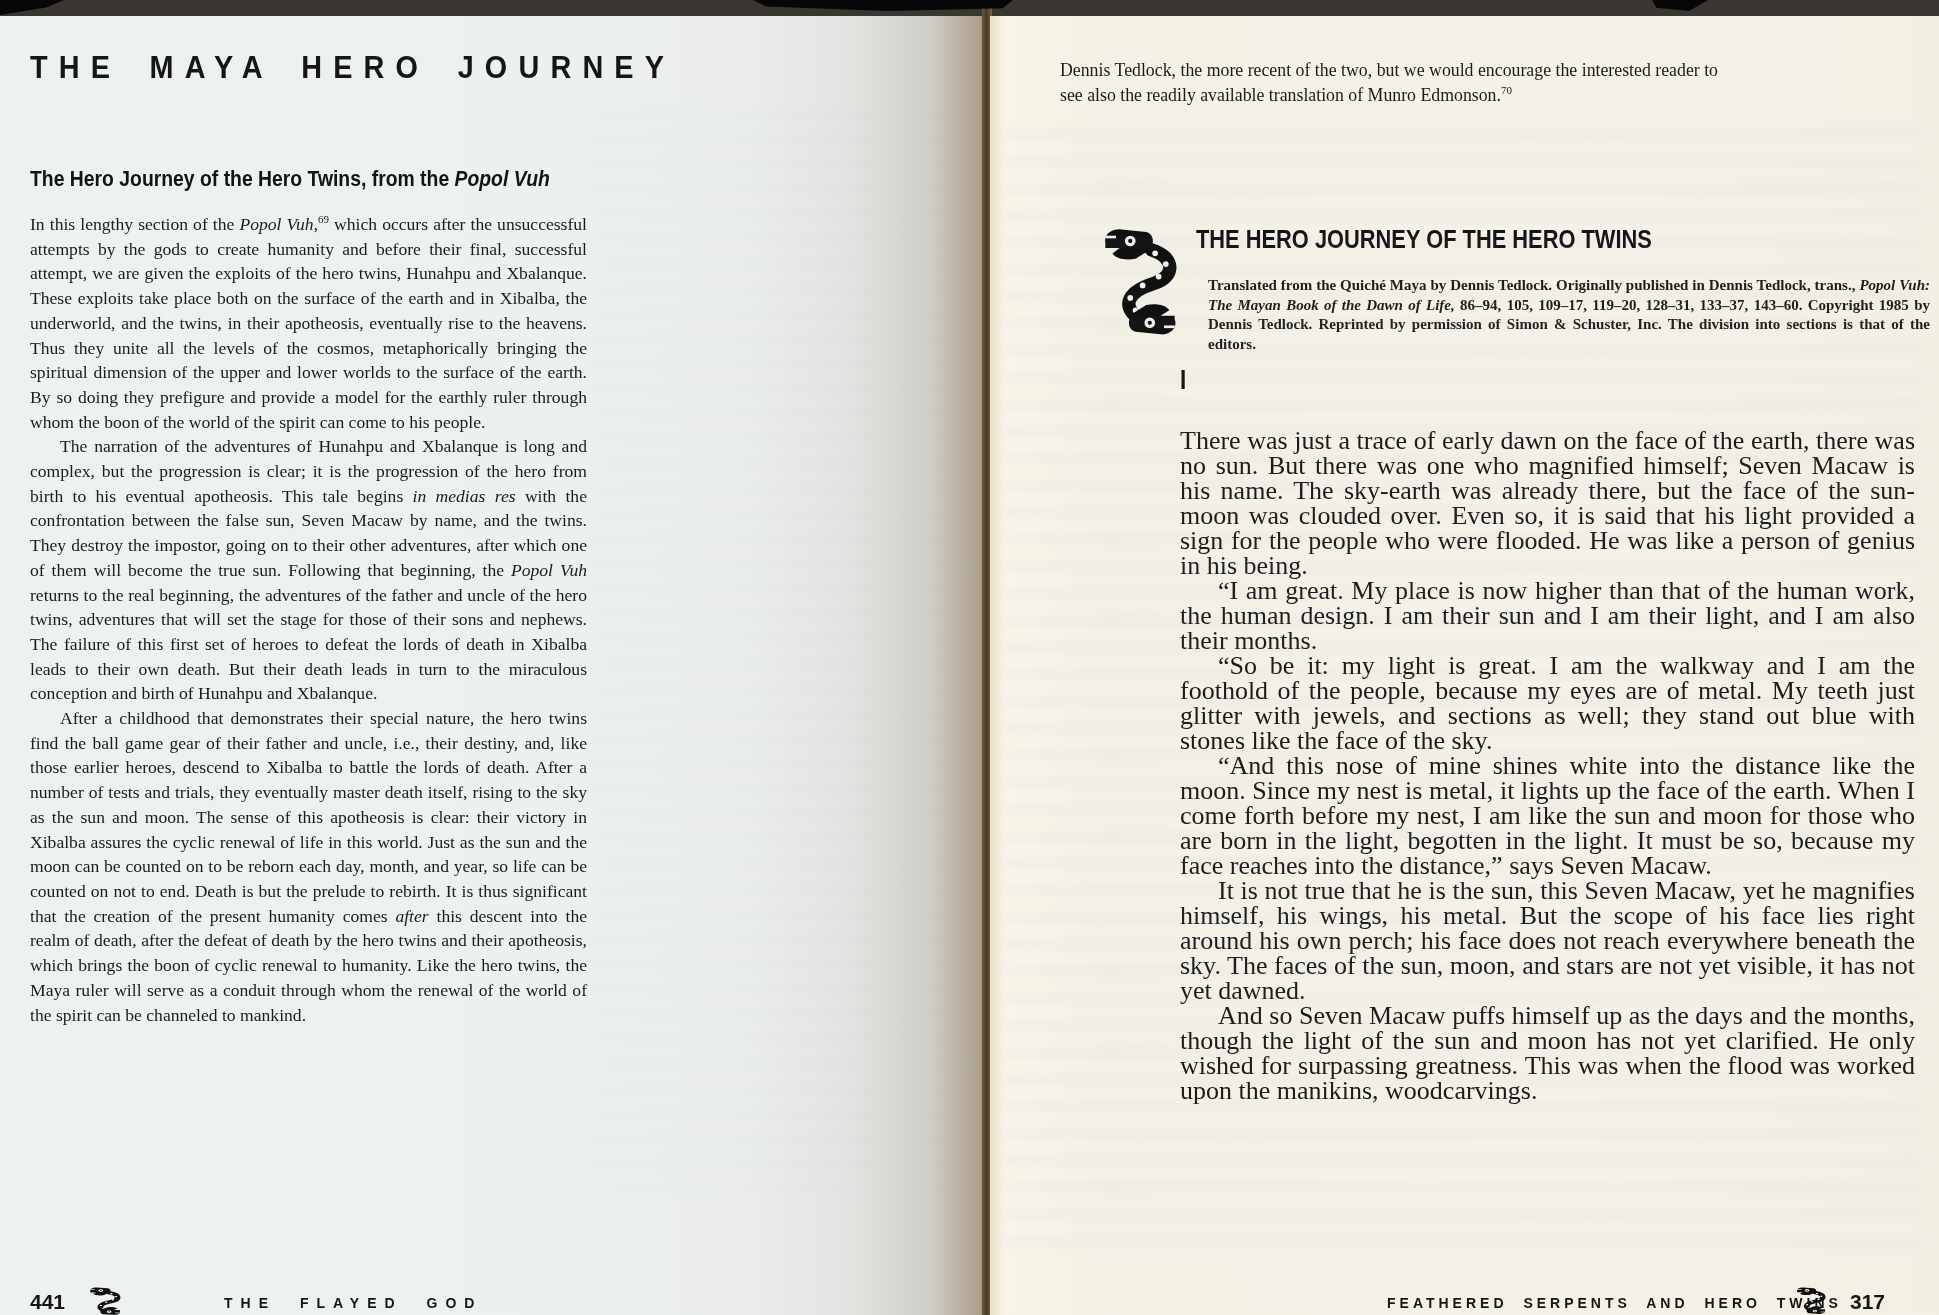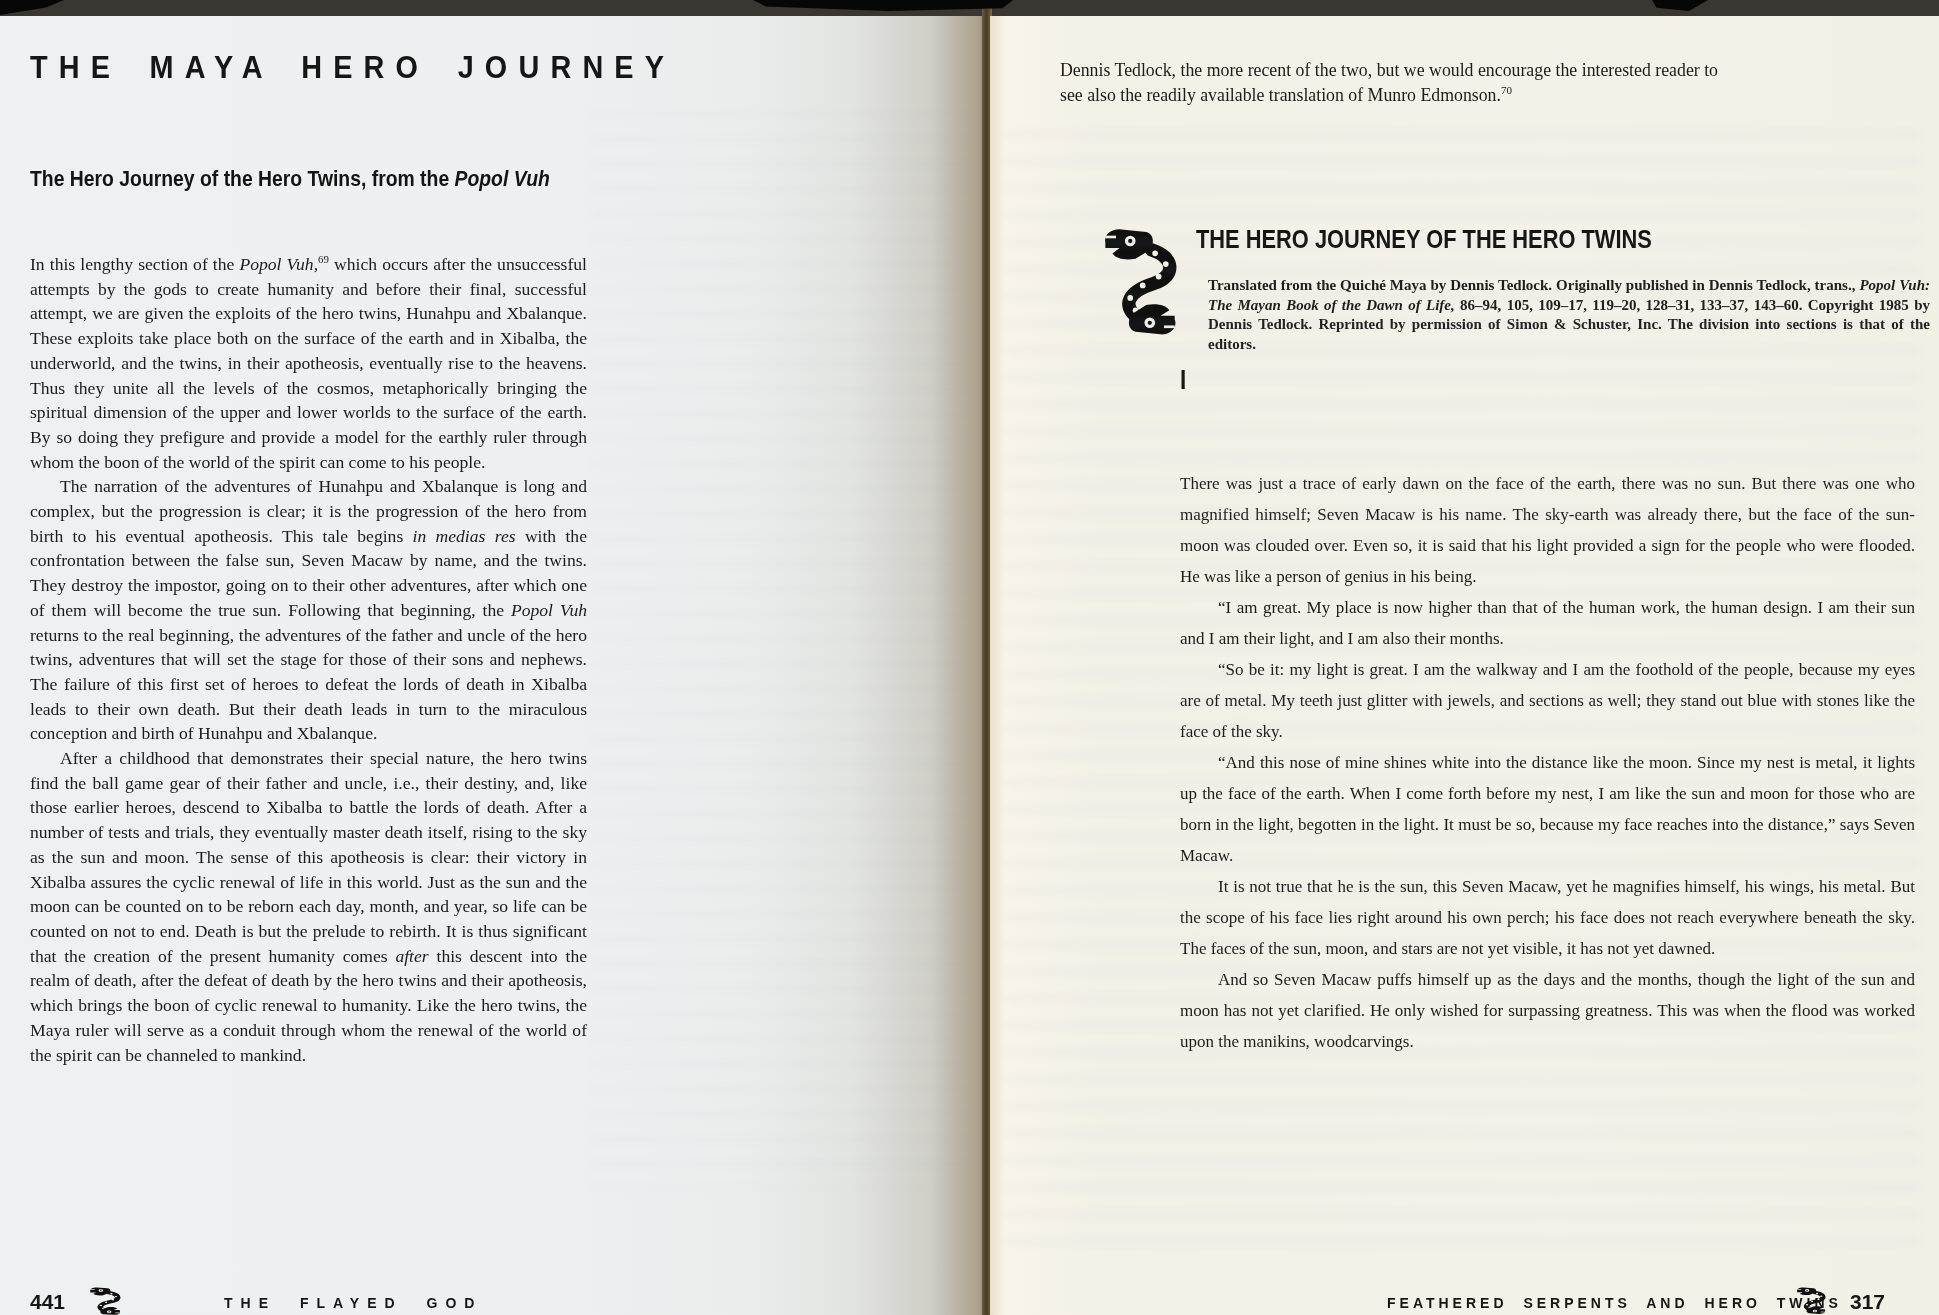--- a/index.html
+++ b/index.html
@@ -31,41 +31,41 @@
     background:repeating-linear-gradient(180deg,rgba(141,163,188,.09) 0 8px,rgba(0,0,0,0) 8px 25px);}
 
   
   .main-title{position:absolute;left:30px;top:34px;margin:0;
     font-family:"Liberation Sans",sans-serif;font-weight:700;font-size:31px;
     letter-spacing:12px;word-spacing:10px;transform:scaleX(.93);transform-origin:left top;
     white-space:nowrap;color:#161616;}
   .sub-title{position:absolute;left:30px;top:150px;margin:0;
     font-family:"Liberation Sans",sans-serif;font-weight:700;font-size:22px;
     transform:scaleX(.88);transform-origin:left top;white-space:nowrap;color:#141414;}
-  .body-col{position:absolute;text-align:justify;margin-top:40px;}
+  .body-col{position:absolute;text-align:justify;}
   .left-col{left:30px;top:196px;width:557px;font-size:17.6px;line-height:24.7px;}
   .body-p{margin:0;}
   .left-col .indent{text-indent:30px;}
   .right-col .indent{text-indent:38px;}
   sup{font-size:.62em;line-height:0;vertical-align:super;}
 
   
   .cont-para{position:absolute;left:47px;top:42px;width:658px;
     font-size:17.8px;line-height:24.8px;text-align:justify;margin-left:23px;}
   .glyph-big{position:absolute;left:110px;top:206px;width:80px;height:118px;}
   .glyph-big svg{width:100%;height:100%;}
   .section-heading{position:absolute;left:206px;top:208px;margin:0;
     font-family:"Liberation Sans",sans-serif;font-weight:700;font-size:26px;
     transform:scaleX(.84);transform-origin:left top;white-space:nowrap;color:#141414;}
   .attribution{position:absolute;left:206px;top:248px;width:722px;margin:12px;
     font-size:15px;line-height:19.5px;font-weight:700;text-align:justify;color:#1e1e1e;}
   .part-marker{position:absolute;left:190px;top:348px;margin:0;
     font-family:"Liberation Sans",sans-serif;font-weight:700;font-size:28px;
     transform:scaleX(.8);transform-origin:left top;color:#141414;}
-  .right-col{left:190px;top:412px;width:735px;font-size:17px;line-height:31px;}
+  .right-col{left:190px;top:412px;width:735px;font-size:26px;line-height:25px;}
 
   
   .pagenum{position:absolute;font-family:"Liberation Sans",sans-serif;font-weight:700;
     font-size:21px;color:#161616;}
   .running-title{position:absolute;font-family:"Liberation Sans",sans-serif;font-weight:700;
     font-size:14px;color:#161616;white-space:nowrap;margin-left:24px;}
   .logo{position:absolute;display:inline-block;}
   .logo svg{width:100%;height:100%;}
   .fl-pagenum{left:30px;top:1274px;}
   .fl-logo{left:88px;top:1270px;width:34px;height:30px;}

